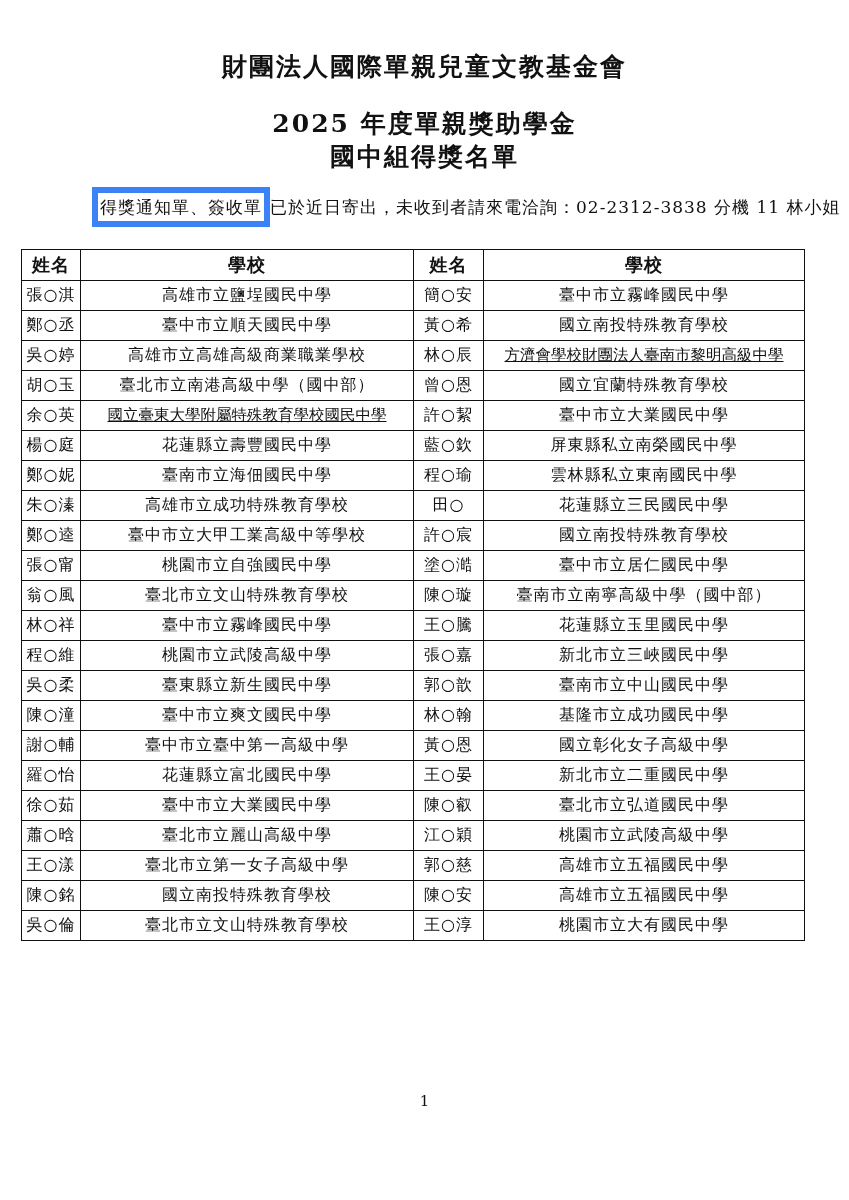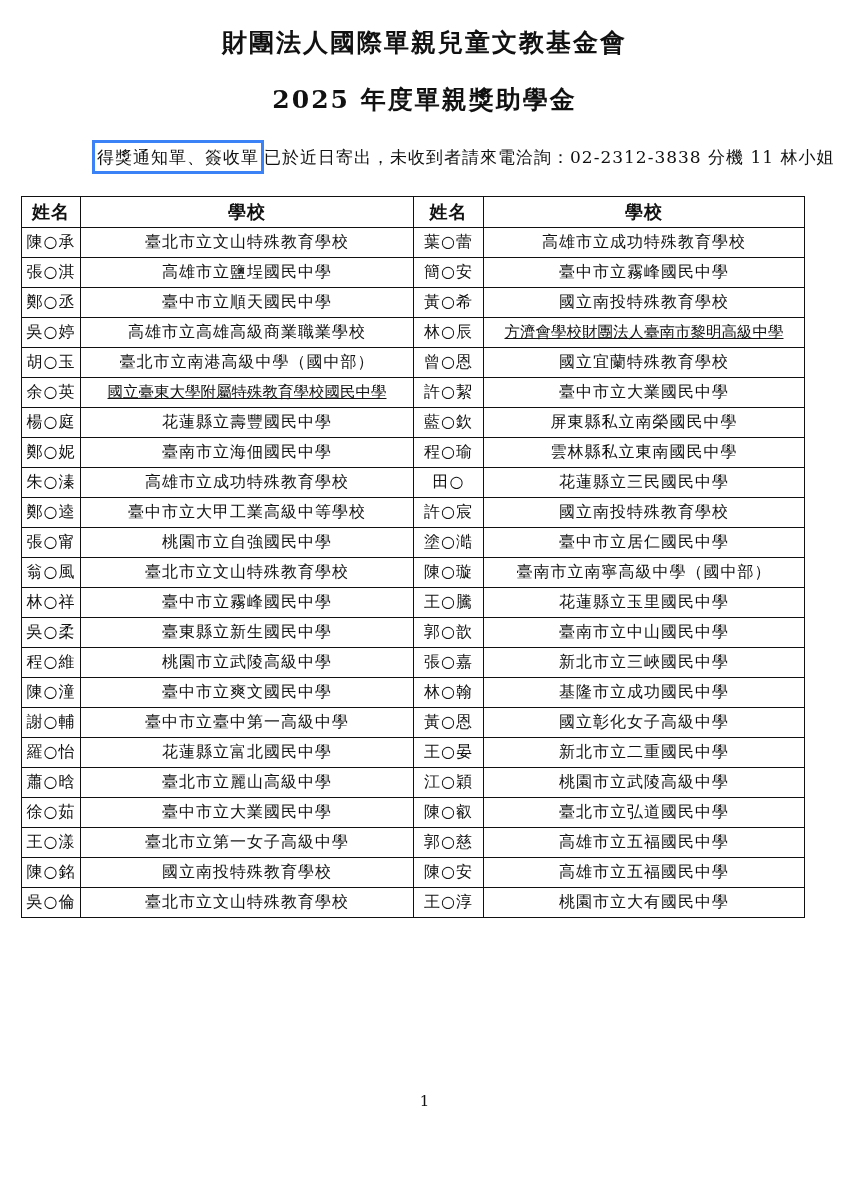--- a/index.html
+++ b/index.html
@@ -8,44 +8,44 @@
     width: 849px;
     height: 1200px;
     margin: 0 auto;
     font-family: "DejaVu Serif", "Liberation Serif", serif;
     color: #111111;
     position: relative;
   }
   .page {
     width: 849px;
     height: 1200px;
-    padding-top: 26px;
+    padding-top: 50px;
     overflow: hidden;
   }
   .title {
     text-align: center;
     font-weight: bold;
     font-size: 25px;
     letter-spacing: 2px;
     color: #111111;
   }
   .title-1 { margin-bottom: 24px; }
-  .title-2 { margin-bottom: 24px; }
+  .title-2 { }
   .title-3 { margin-bottom: 14px; }
   .notice-line {
     margin-left: 92px;
     margin-right: 40px;
     font-size: 17px;
     line-height: 26px;
     letter-spacing: 1px;
     white-space: nowrap;
   }
   .boxed {
     display: inline-block;
-    border: 3px solid #3b82f6;
+    border: 6px solid #3b82f6;
     padding: 1px 2px;
   }
   table.awards {
     border-collapse: collapse;
     margin: 22px auto 0 21px;
     width: 783px;
     table-layout: fixed;
   }
   table.awards th,
   table.awards td {
@@ -82,46 +82,41 @@
 </style>
 </head>
 <body>
 
 <div class="page">
 
   <h1 class="title title-1">財團法人國際單親兒童文教基金會</h1>
 
   <h2 class="title title-2">2025 年度單親獎助學金</h2>
 
+  <h2 class="title title-3">國中組得獎名單</h2>
 
   <div class="notice-line"><span class="boxed">得獎通知單、簽收單</span><span>已於近日寄出，未收到者請來電洽詢：02-2312-3838 分機 11  林小姐</span></div>
 
   <table class="awards">
     <colgroup>
       <col class="c-name1">
       <col class="c-school1">
       <col class="c-name2">
       <col class="c-school2">
     </colgroup>
     <thead>
       <tr>
         <th>姓名</th>
         <th>學校</th>
         <th>姓名</th>
         <th>學校</th>
       </tr>
     </thead>
     <tbody id="awards-body">
         <tr>
-          <td class="name-cell">陳○承</td>
-          <td class="school-cell">臺北市立文山特殊教育學校</td>
-          <td class="name-cell">葉○蕾</td>
-          <td class="school-cell">高雄市立成功特殊教育學校</td>
-        </tr>
-        <tr>
           <td class="name-cell">張○淇</td>
           <td class="school-cell">高雄市立鹽埕國民中學</td>
           <td class="name-cell">簡○安</td>
           <td class="school-cell">臺中市立霧峰國民中學</td>
         </tr>
         <tr>
           <td class="name-cell">鄭○丞</td>
           <td class="school-cell">臺中市立順天國民中學</td>
           <td class="name-cell">黃○希</td>
           <td class="school-cell">國立南投特殊教育學校</td>
@@ -180,62 +175,62 @@
           <td class="name-cell">陳○璇</td>
           <td class="school-cell">臺南市立南寧高級中學（國中部）</td>
         </tr>
         <tr>
           <td class="name-cell">林○祥</td>
           <td class="school-cell">臺中市立霧峰國民中學</td>
           <td class="name-cell">王○騰</td>
           <td class="school-cell">花蓮縣立玉里國民中學</td>
         </tr>
         <tr>
+          <td class="name-cell">程○維</td>
+          <td class="school-cell">桃園市立武陵高級中學</td>
+          <td class="name-cell">張○嘉</td>
+          <td class="school-cell">新北市立三峽國民中學</td>
+        </tr>
+        <tr>
           <td class="name-cell">吳○柔</td>
           <td class="school-cell">臺東縣立新生國民中學</td>
           <td class="name-cell">郭○歆</td>
           <td class="school-cell">臺南市立中山國民中學</td>
         </tr>
         <tr>
-          <td class="name-cell">程○維</td>
-          <td class="school-cell">桃園市立武陵高級中學</td>
-          <td class="name-cell">張○嘉</td>
-          <td class="school-cell">新北市立三峽國民中學</td>
-        </tr>
-        <tr>
           <td class="name-cell">陳○潼</td>
           <td class="school-cell">臺中市立爽文國民中學</td>
           <td class="name-cell">林○翰</td>
           <td class="school-cell">基隆市立成功國民中學</td>
         </tr>
         <tr>
           <td class="name-cell">謝○輔</td>
           <td class="school-cell">臺中市立臺中第一高級中學</td>
           <td class="name-cell">黃○恩</td>
           <td class="school-cell">國立彰化女子高級中學</td>
         </tr>
         <tr>
           <td class="name-cell">羅○怡</td>
           <td class="school-cell">花蓮縣立富北國民中學</td>
           <td class="name-cell">王○晏</td>
           <td class="school-cell">新北市立二重國民中學</td>
         </tr>
         <tr>
+          <td class="name-cell">徐○茹</td>
+          <td class="school-cell">臺中市立大業國民中學</td>
+          <td class="name-cell">陳○叡</td>
+          <td class="school-cell">臺北市立弘道國民中學</td>
+        </tr>
+        <tr>
           <td class="name-cell">蕭○晗</td>
           <td class="school-cell">臺北市立麗山高級中學</td>
           <td class="name-cell">江○穎</td>
           <td class="school-cell">桃園市立武陵高級中學</td>
         </tr>
         <tr>
-          <td class="name-cell">徐○茹</td>
-          <td class="school-cell">臺中市立大業國民中學</td>
-          <td class="name-cell">陳○叡</td>
-          <td class="school-cell">臺北市立弘道國民中學</td>
-        </tr>
-        <tr>
           <td class="name-cell">王○漾</td>
           <td class="school-cell">臺北市立第一女子高級中學</td>
           <td class="name-cell">郭○慈</td>
           <td class="school-cell">高雄市立五福國民中學</td>
         </tr>
         <tr>
           <td class="name-cell">陳○銘</td>
           <td class="school-cell">國立南投特殊教育學校</td>
           <td class="name-cell">陳○安</td>
           <td class="school-cell">高雄市立五福國民中學</td>

